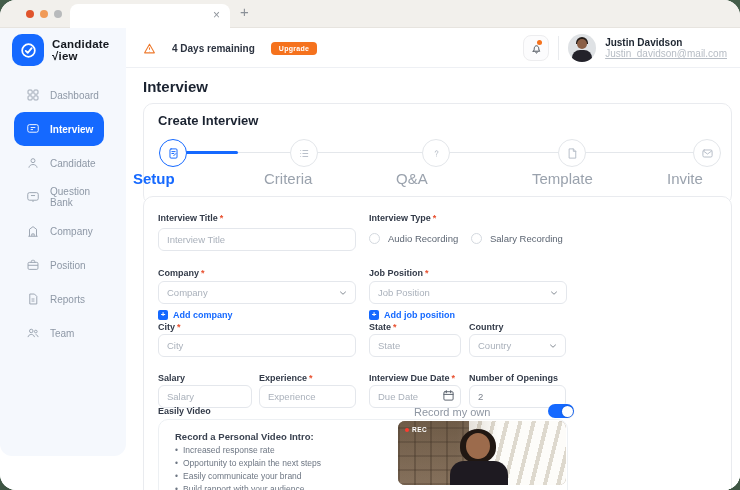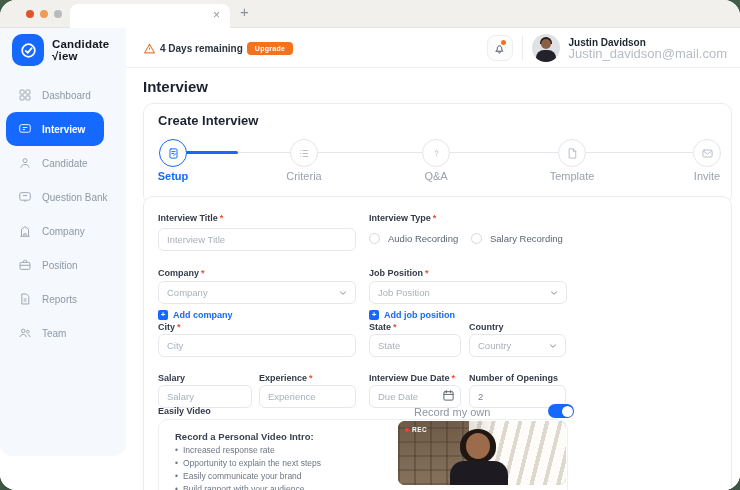--- a/index.html
+++ b/index.html
@@ -22,51 +22,51 @@
   .dot3 { left:54px; background:#b8babc; }
   .tab { position:absolute; left:70px; top:4px; width:160px; height:24px; background:#fff; border-radius:8px 8px 0 0; }
   .tab-close { position:absolute; right:10px; top:4px; font-size:12px; color:#8f959c; line-height:14px; cursor:default; }
   .newtab { position:absolute; left:240px; top:3px; font-size:15px; color:#8a9097; }
   
   .app { position:absolute; top:28px; left:0; right:0; bottom:0; background:#fff; }
   .sidebar { position:absolute; left:0; top:0; width:126px; height:428px; background:#f5f8fd; border-radius:0 0 12px 12px; }
   .logo { position:absolute; top:6px; left:12px; display:flex; gap:8px; align-items:center; }
   .logo-badge { width:32px; height:32px; border-radius:10px; background:#1569ff; display:flex; align-items:center; justify-content:center; }
   .logo-text { font-size:11.5px; line-height:12.5px; font-weight:800; color:#15181e; letter-spacing:.2px; }
-  .menu { position:absolute; top:50px; left:0; right:16px; }
+  .menu { position:absolute; top:50px; left:0; right:16px;padding-left:8px; }
   .mitem { position:relative; height:34px; display:flex; align-items:center; gap:10px; padding-left:18px; font-size:10px; color:#8e98a6; cursor:pointer; }
   .mitem .ic { width:14px; height:14px; flex:none; color:#98a1ae; }
   .mitem.active { background:#1569ff; border-radius:10px; margin:0 6px; padding-left:12px; color:#fff; font-weight:700; }
   .mitem.active .ic { color:#fff; }
   
   .topbar { position:absolute; left:126px; top:0; right:0; height:40px; border-bottom:1px solid #eef0f4; background:#fff; }
-  .trial { position:absolute; left:17px; top:0; height:40px; display:flex; align-items:center; gap:4px; }
+  .trial { position:absolute; left:17px; top:0; height:40px; display:flex; align-items:center; gap:16px; }
   .trial-text { font-size:10px; font-weight:600; color:#2c3340; }
   .upgrade { border:none; background:#f5721d; color:#fff; font-size:7px; font-weight:700; letter-spacing:.3px; padding:3px 8px; border-radius:4px; cursor:pointer; font-family:inherit; }
   .tb-right { position:absolute; right:13px; top:0; height:40px; display:flex; align-items:center; gap:9px; }
   .bell-btn { position:relative; width:26px; height:26px; border-radius:8px; border:1px solid #ededef; background:#fcfcfd; display:flex; align-items:center; justify-content:center; cursor:pointer; }
   .bell-dot { position:absolute; top:4px; right:6px; width:5px; height:5px; border-radius:50%; background:#f5721d; }
   .tb-div { width:1px; height:24px; background:#e9ebee; }
   .avatar { position:relative; width:28px; height:28px; border-radius:50%; background:#dfe2e5; overflow:hidden; cursor:pointer; }
   .av-head { position:absolute; left:9px; top:5px; width:10px; height:10px; border-radius:50%; background:#8a5f46; }
   .av-hair { position:absolute; left:8px; top:3px; width:12px; height:7px; border-radius:6px 6px 0 0; background:#241c18; }
   .av-body { position:absolute; left:4px; top:16px; width:20px; height:14px; border-radius:8px 8px 0 0; background:#23222a; }
   .user-name { font-size:10px; font-weight:800; color:#1e2631; line-height:12px; }
-  .user-email { font-size:13px; color:#b6bcc4; line-height:10px; }
+  .user-email { font-size:10px; color:#b6bcc4; line-height:10px;text-decoration:underline; }
   
   .main { position:absolute; left:126px; top:40px; right:0; bottom:0; background:#fff; }
   .page-title { position:absolute; left:17px; top:10px; font-size:15px; font-weight:800; color:#1b2331; }
   .card { position:absolute; left:17px; width:589px; background:#fff; border:1px solid #e9ebef; border-radius:10px; }
   .card1 { top:35px; height:102px; }
   .card1 h2 { position:absolute; left:14px; top:9px; font-size:13px; font-weight:800; color:#1b2331; }
   .track { position:absolute; top:48px; left:29px; width:534px; height:1px; background:#e4e7eb; }
   .track-blue { position:absolute; top:47px; left:29px; width:65px; height:3px; border-radius:2px; background:#1569ff; }
   .step { position:absolute; top:35px; width:28px; height:28px; border-radius:50%; background:#fff; border:1px solid #e3e6ea; display:flex; align-items:center; justify-content:center; color:#b6bdc7; cursor:pointer; }
   .step.active { border:1.5px solid #1569ff; color:#1569ff; }
-  .step-label { position:absolute; top:66px; width:80px; text-align:center; font-size:11px; color:#9aa2ad; }
+  .step-label { position:absolute; top:66px; width:80px; text-align:left; font-size:15px; color:#9aa2ad; }
   .step-label.active { color:#1569ff; font-weight:800; }
   
   .card2 { top:128px; height:320px; }
   .flabel { position:absolute; font-size:9px; font-weight:700; color:#333b49; }
   .req { color:#e8502f; margin-left:2px; }
   .fin { position:absolute; height:23px; border:1px solid #e4e7ec; border-radius:6px; background:#fff; font-size:9.5px; color:#4a5260; padding:0 8px; font-family:inherit; outline:none; }
   .fin::placeholder { color:#aab1bb; }
   .fin.gray { color:#7b828c; }
   .fsel { position:absolute; height:23px; border:1px solid #e4e7ec; border-radius:6px; background:#fff; display:flex; align-items:center; padding:0 8px; cursor:pointer; }
   .fsel .ph { font-size:9.5px; color:#aab1bb; }

